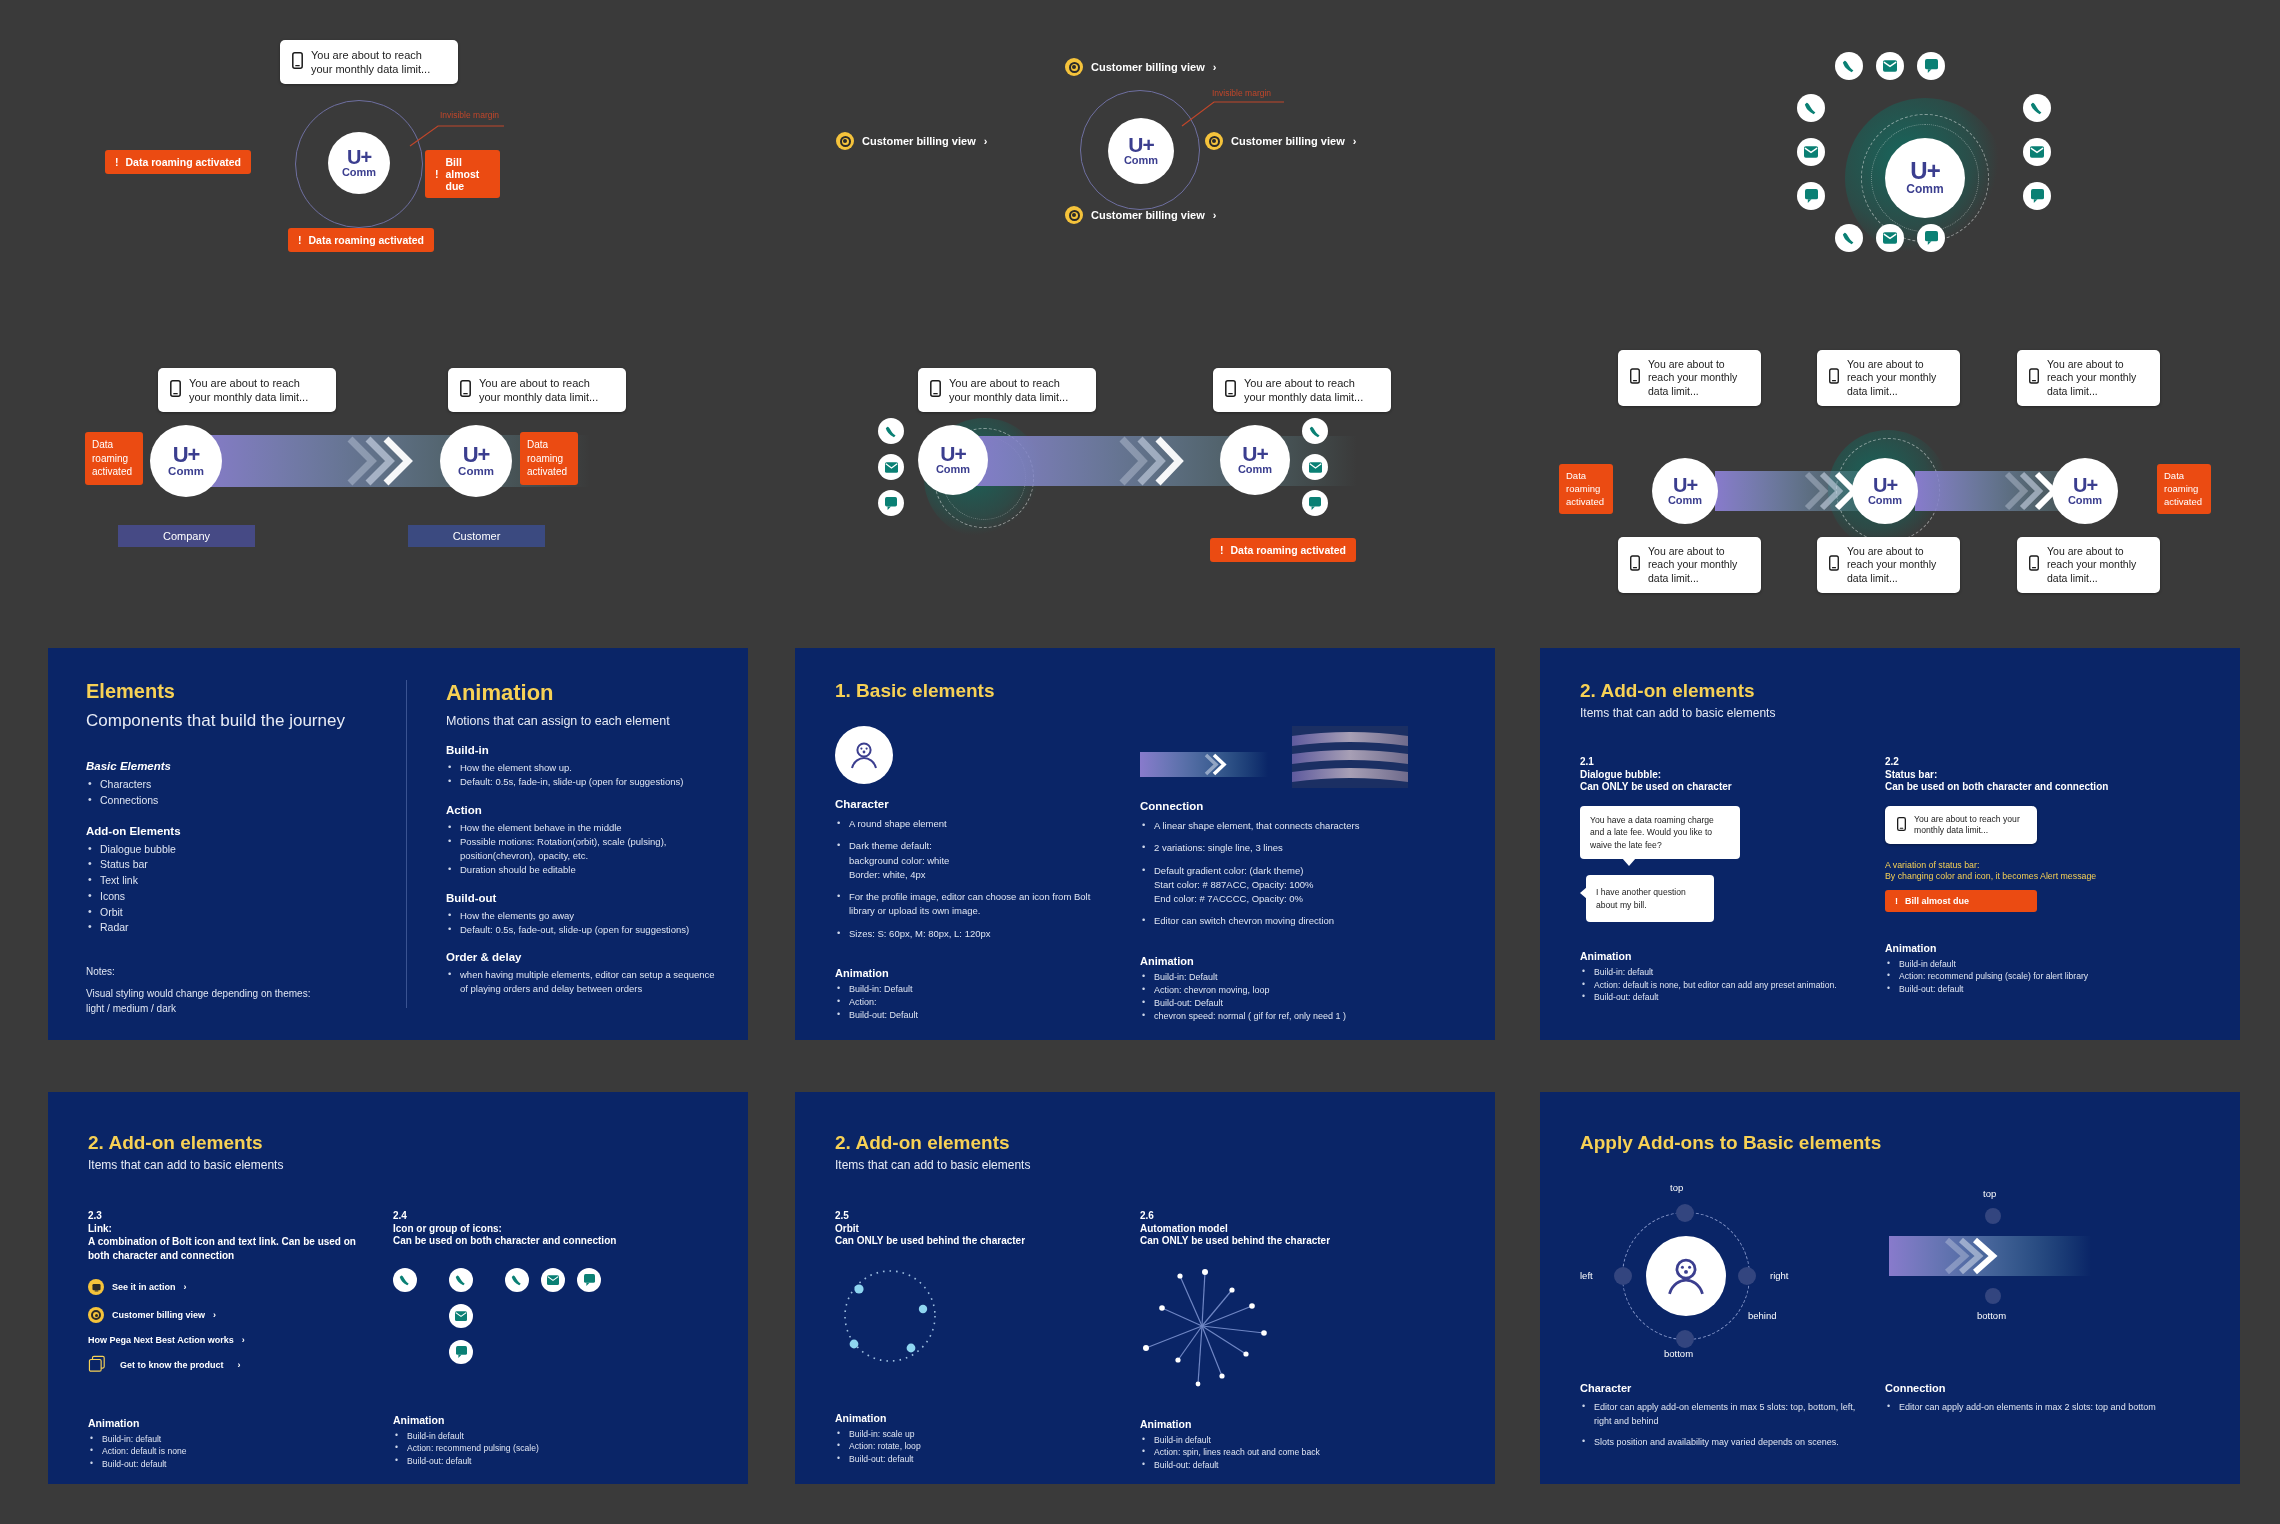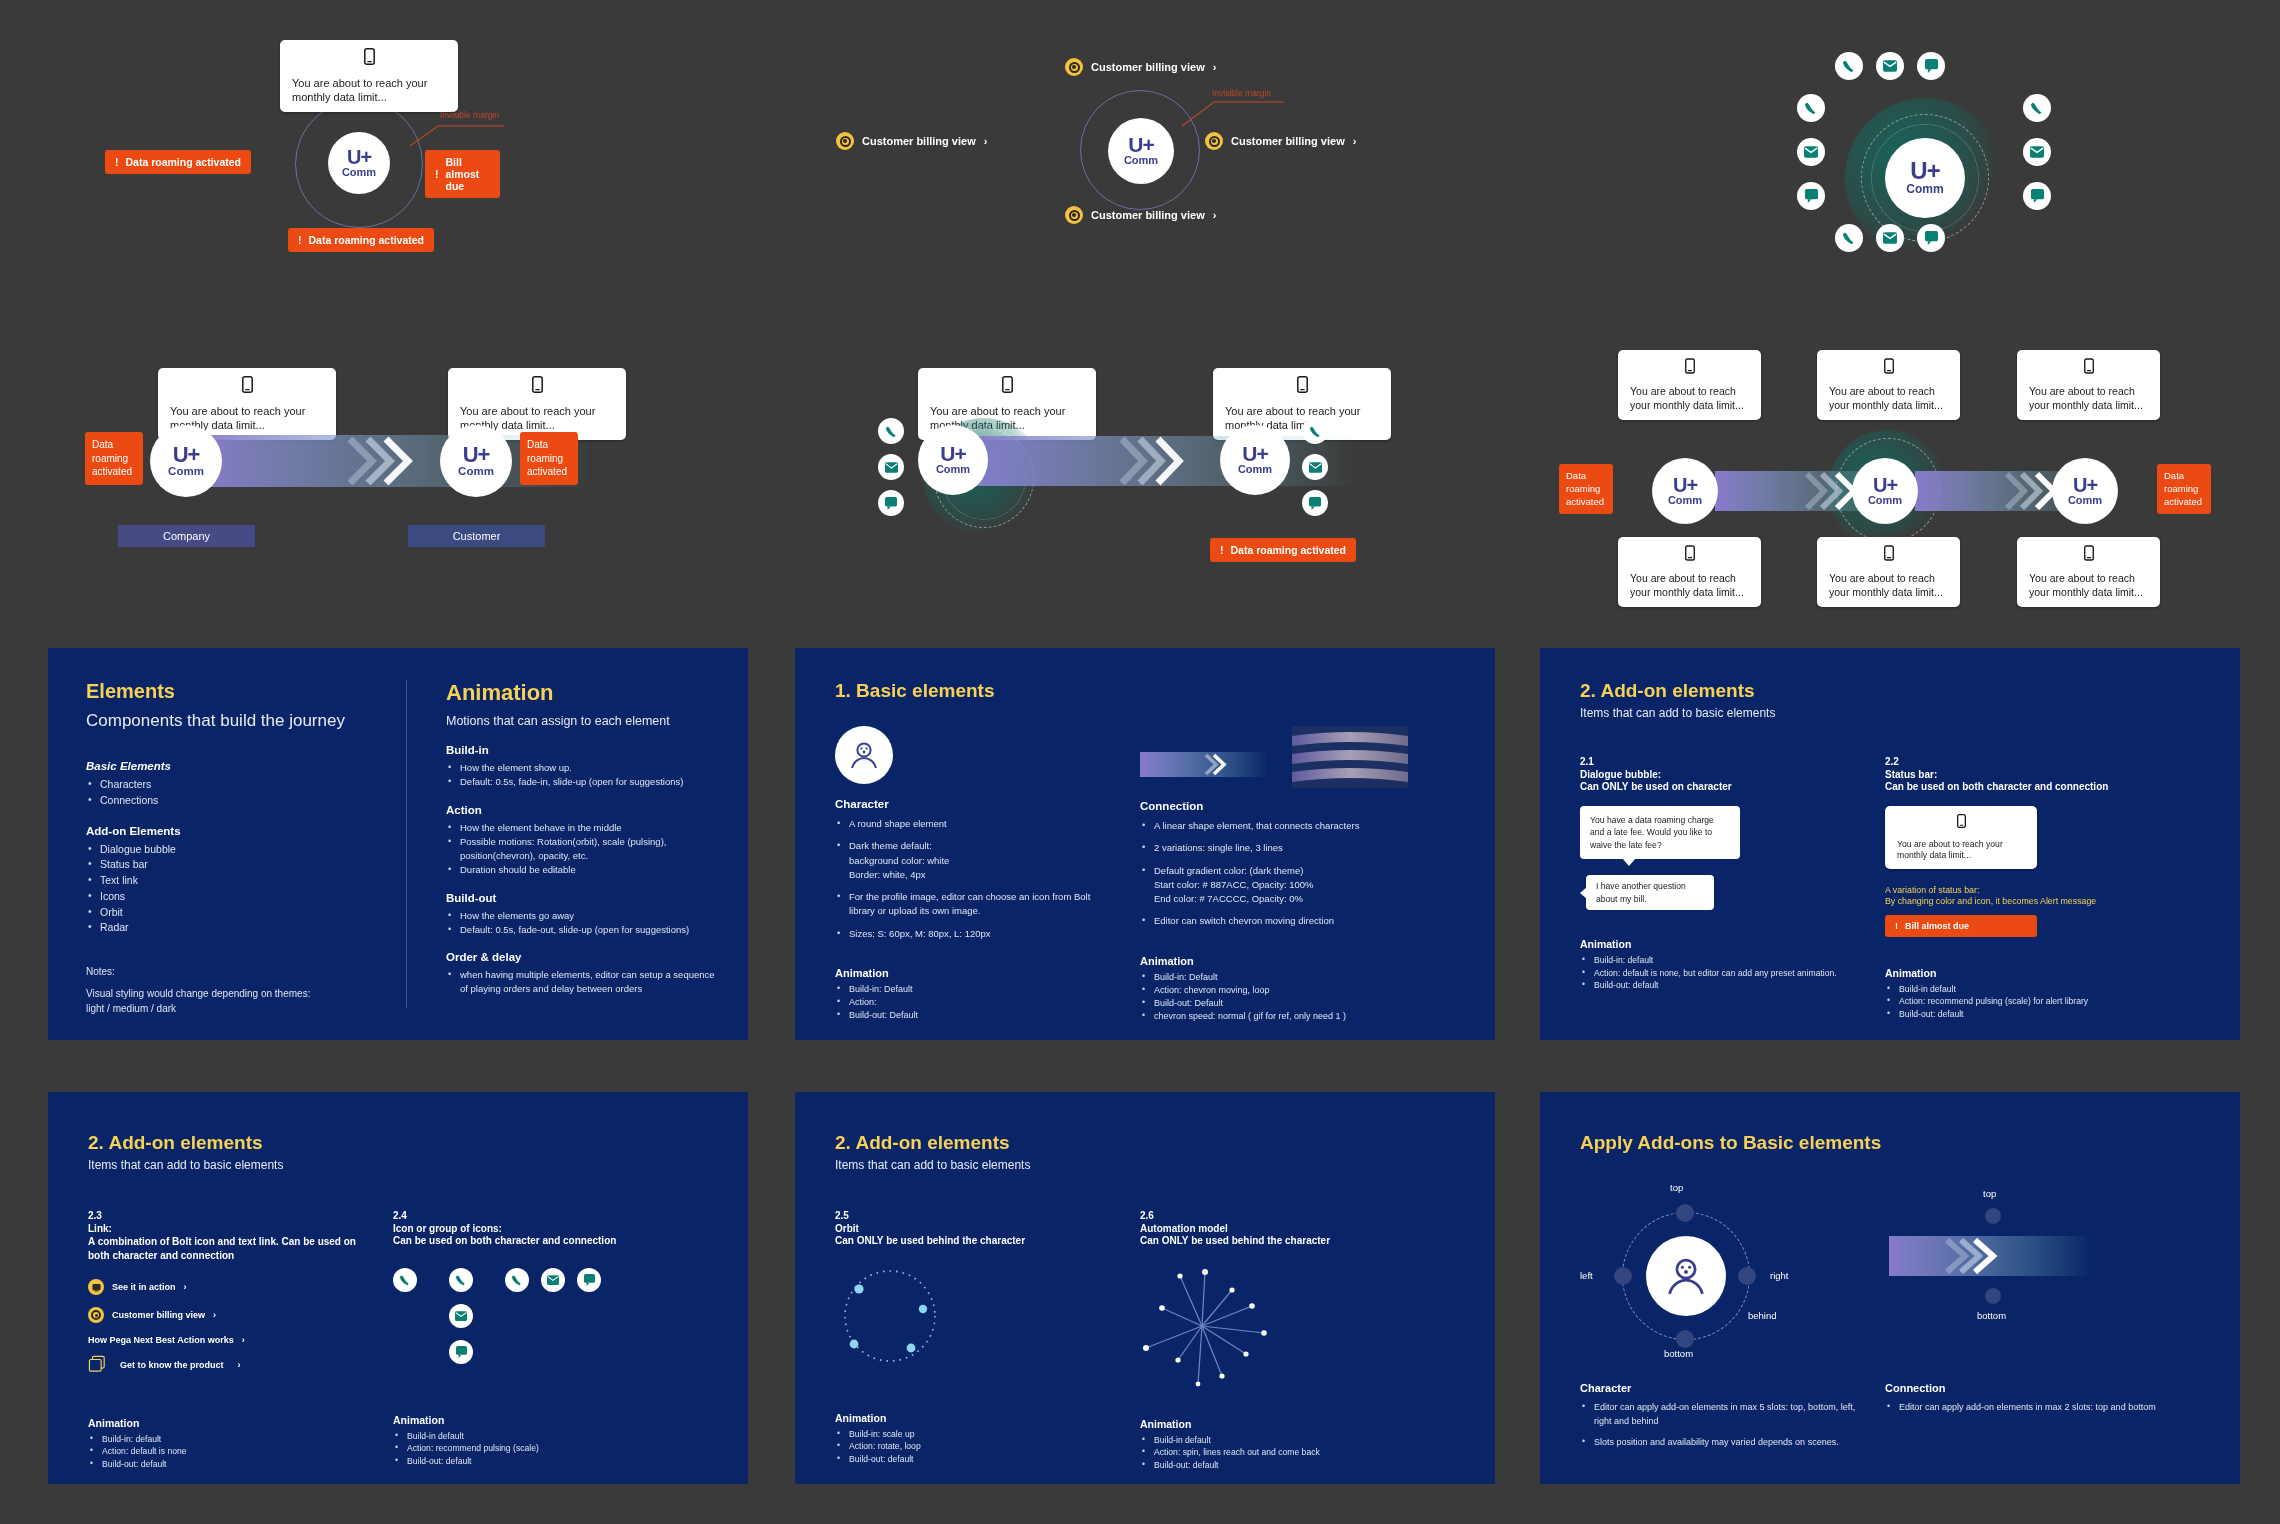--- a/index.html
+++ b/index.html
@@ -18,21 +18,20 @@
     color:#3b3e8f; position:relative; z-index:6;
   }
   .comm-mark { font-weight:700; line-height:.9; letter-spacing:-1px; }
   .comm-label { font-weight:700; }
 
   .status-bar {
     background:#fff; border-radius:5px;
     display:flex; align-items:center; gap:8px;
     padding:8px 12px; color:#1b1b1b; line-height:1.28;
     box-shadow:0 1px 3px rgba(0,0,0,.35);
-    flex-direction:column;
   }
   .phone-ico { flex:0 0 auto; }
   .alert-bar {
     background:#eb4b12; color:#fff; border-radius:3px;
     display:flex; align-items:center; gap:7px; padding:6px 10px;
     font-weight:600;
   }
   .alert-bang { font-weight:700; }
 
   .link-chip { display:flex; align-items:center; gap:8px; color:#fff; font-weight:700; }
@@ -636,21 +635,21 @@
     <div class="h-sm" style="font-size:10px;margin-top:2px;">Dialogue bubble:</div>
     <div class="h-sm" style="font-size:10px;margin-top:1px;">Can ONLY be used on character</div>
 
     <div style="position:relative;margin-top:14px;width:160px;background:#fff;color:#1b1b1b;
                 border-radius:4px;padding:8px 10px;font-size:8.6px;line-height:1.45;">
       <span>You have a data roaming charge and a late fee. Would you like to waive the late fee?</span>
       <span style="position:absolute;left:42px;bottom:-7px;width:0;height:0;border-left:7px solid transparent;border-right:7px solid transparent;border-top:8px solid #fff;"></span>
     </div>
 
     <div style="position:relative;margin-top:16px;margin-left:6px;width:128px;background:#fff;color:#1b1b1b;
-                border-radius:4px;padding:5px 10px;font-size:8.6px;line-height:1.45;">
+                border-radius:4px;padding:11px 10px;font-size:8.6px;line-height:1.45;">
       <span>I have another question about my bill.</span>
       <span style="position:absolute;left:-6px;top:12px;width:0;height:0;border-top:6px solid transparent;border-bottom:6px solid transparent;border-right:7px solid #fff;"></span>
     </div>
 
     <div class="h-sm" style="font-size:10.5px;margin-top:28px;">Animation</div>
     <ul class="bul" style="font-size:8.6px;line-height:1.45;margin-top:4px;">
       <li>Build-in: default</li>
       <li>Action: default is none, but editor can add any preset animation.</li>
       <li>Build-out: default</li>
     </ul>

